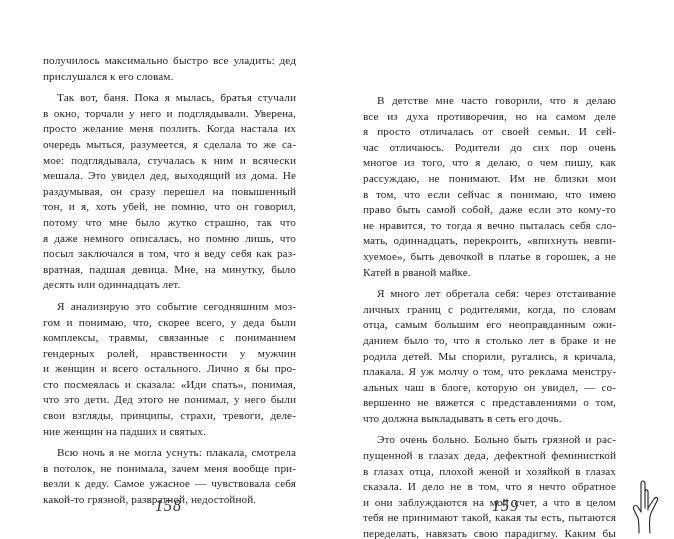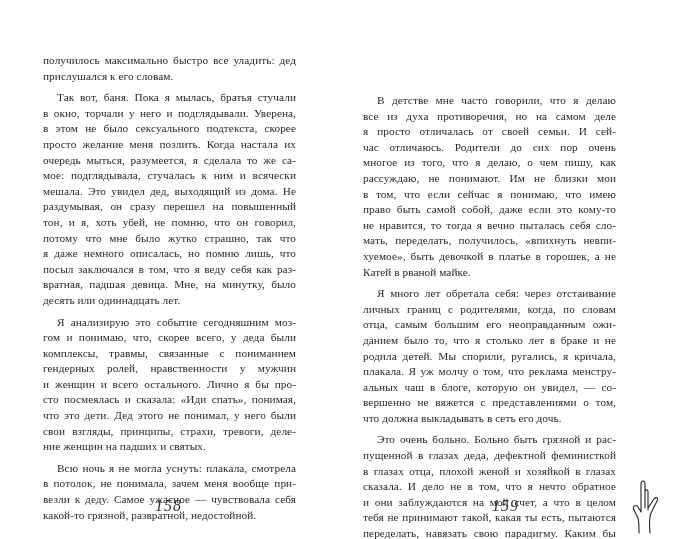--- a/index.html
+++ b/index.html
@@ -27,21 +27,20 @@
 
 <div class="spread">
 
   <div class="page left">
     <div class="textblock" id="left-text">
         <span class="line">получилось максимально быстро все уладить: дед</span>
         <span class="line last">прислушался к его словам.</span>
         <span class="para-gap"></span>
         <span class="line indent">Так вот, баня. Пока я мылась, братья стучали</span>
         <span class="line">в окно, торчали у него и подглядывали. Уверена,</span>
-        <span class="line">в этом не было сексуального подтекста, скорее</span>
         <span class="line">просто желание меня позлить. Когда настала их</span>
         <span class="line">очередь мыться, разумеется, я сделала то же са-</span>
         <span class="line">мое: подглядывала, стучалась к ним и всячески</span>
         <span class="line">мешала. Это увидел дед, выходящий из дома. Не</span>
         <span class="line">раздумывая, он сразу перешел на повышенный</span>
         <span class="line">тон, и я, хоть убей, не помню, что он говорил,</span>
         <span class="line">потому что мне было жутко страшно, так что</span>
         <span class="line">я даже немного описалась, но помню лишь, что</span>
         <span class="line">посыл заключался в том, что я веду себя как раз-</span>
         <span class="line">вратная, падшая девица. Мне, на минутку, было</span>
@@ -69,21 +68,21 @@
     <div class="textblock" id="right-text">
         <span class="line indent">В детстве мне часто говорили, что я делаю</span>
         <span class="line">все из духа противоречия, но на самом деле</span>
         <span class="line">я просто отличалась от своей семьи. И сей-</span>
         <span class="line">час отличаюсь. Родители до сих пор очень</span>
         <span class="line">многое из того, что я делаю, о чем пишу, как</span>
         <span class="line">рассуждаю, не понимают. Им не близки мои</span>
         <span class="line">в том, что если сейчас я понимаю, что имею</span>
         <span class="line">право быть самой собой, даже если это кому-то</span>
         <span class="line">не нравится, то тогда я вечно пыталась себя сло-</span>
-        <span class="line">мать, переделать, получилось, «впихнуть невпи-</span>
+        <span class="line">мать, одиннадцать, перекроить, «впихнуть невпи-</span>
         <span class="line">хуемое», быть девочкой в платье в горошек, а не</span>
         <span class="line last">Катей в рваной майке.</span>
         <span class="para-gap"></span>
         <span class="line indent">Я много лет обретала себя: через отстаивание</span>
         <span class="line">личных границ с родителями, когда, по словам</span>
         <span class="line">отца, самым большим его неоправданным ожи-</span>
         <span class="line">данием было то, что я столько лет в браке и не</span>
         <span class="line">родила детей. Мы спорили, ругались, я кричала,</span>
         <span class="line">плакала. Я уж молчу о том, что реклама менстру-</span>
         <span class="line">альных чаш в блоге, которую он увидел, — со-</span>

